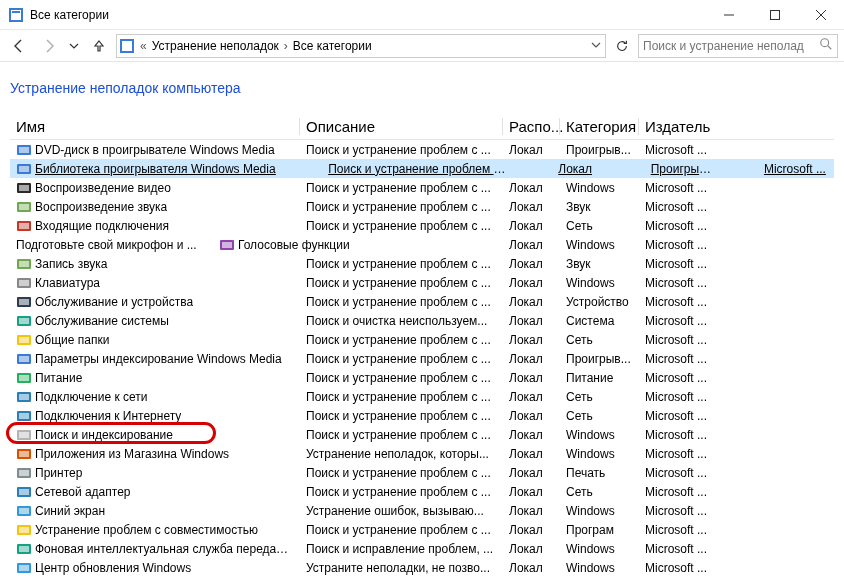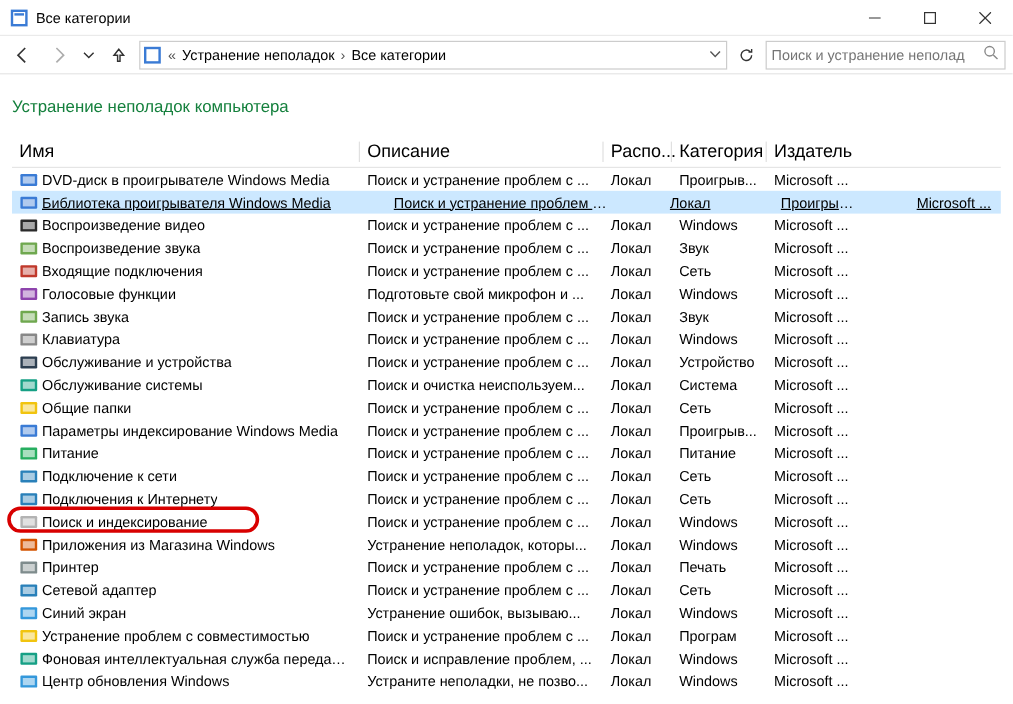--- a/index.html
+++ b/index.html
@@ -12,21 +12,21 @@
   .navbar { height: 32px; display: flex; align-items: center; padding: 0 6px; border-bottom: 1px solid #e5e5e5; gap: 4px; }
   .navbtn { width: 26px; height: 26px; display: flex; align-items: center; justify-content: center; color: #444; }
   .crumb-box { flex: 1; height: 24px; border: 1px solid #ccc; display: flex; align-items: center; padding: 0 2px; gap: 3px; background: #fff; }
   .crumb-sep { color: #555; padding: 0 2px; }
   .crumb-text { color: #000; }
   .crumb-chev { margin-left: auto; color: #555; padding-right: 2px; }
   .refresh { width: 24px; height: 24px; display: flex; align-items: center; justify-content: center; color: #444; }
   .search-box { width: 200px; height: 24px; border: 1px solid #ccc; display: flex; align-items: center; padding: 0 4px; gap: 4px; }
   .search-box input { border: none; outline: none; flex: 1; font: inherit; color: #ec4899; background: transparent; }
   .page-body { padding: 18px 10px 0 10px; height: calc(100% - 62px); overflow: hidden; }
-  .page-title { color: #15803d; font-size: 14px; font-weight: normal; margin-bottom: 18px; }
+  .page-title { color: #1d4ed8; font-size: 14px; font-weight: normal; margin-bottom: 18px; }
   .headers { display: flex; border-bottom: 1px solid #e5e5e5; }
   .header { font-size: 15px; color: #000; padding: 4px 6px; text-align: left; position: relative; }
   .header:not(:last-child)::after { content: ""; position: absolute; right: 0; top: 4px; bottom: 4px; width: 1px; background: #e0e0e0; }
   .rows { }
   .row { display: flex; height: 19px; align-items: center; font-size: 12px; }
   .row.sel { background: #cce8ff; gap: 38px; }
   .cell { padding: 0 6px; white-space: nowrap; overflow: hidden; text-overflow: ellipsis; }
   .cell.name { display: flex; align-items: center; gap: 3px; }
   .cell.name .label { white-space: nowrap; overflow: hidden; text-overflow: ellipsis; }
   .ico { width: 16px; height: 16px; flex-shrink: 0; display: inline-block; }
@@ -203,28 +203,28 @@
               <rect x="3" y="5" width="10" height="6" fill="#fff" opacity="0.6"></rect>
             </svg></span>
           <span class="label">Входящие подключения</span>
         </div>
         <div class="cell c2">Поиск и устранение проблем с ...</div>
         <div class="cell c3">Локал</div>
         <div class="cell c4">Сеть</div>
         <div class="cell c5">Microsoft ...</div>
       </div>
       <div class="row">
+        <div class="cell c2">Подготовьте свой микрофон и ...</div>
         <div class="cell name c1">
           <span class="ico"><svg viewBox="0 0 16 16">
               <rect x="1" y="3" width="14" height="10" rx="1" fill="#8e44ad"></rect>
               <rect x="3" y="5" width="10" height="6" fill="#fff" opacity="0.6"></rect>
             </svg></span>
           <span class="label">Голосовые функции</span>
         </div>
-        <div class="cell c2">Подготовьте свой микрофон и ...</div>
         <div class="cell c3">Локал</div>
         <div class="cell c4">Windows</div>
         <div class="cell c5">Microsoft ...</div>
       </div>
       <div class="row">
         <div class="cell name c1">
           <span class="ico"><svg viewBox="0 0 16 16">
               <rect x="1" y="3" width="14" height="10" rx="1" fill="#6fa84f"></rect>
               <rect x="3" y="5" width="10" height="6" fill="#fff" opacity="0.6"></rect>
             </svg></span>

